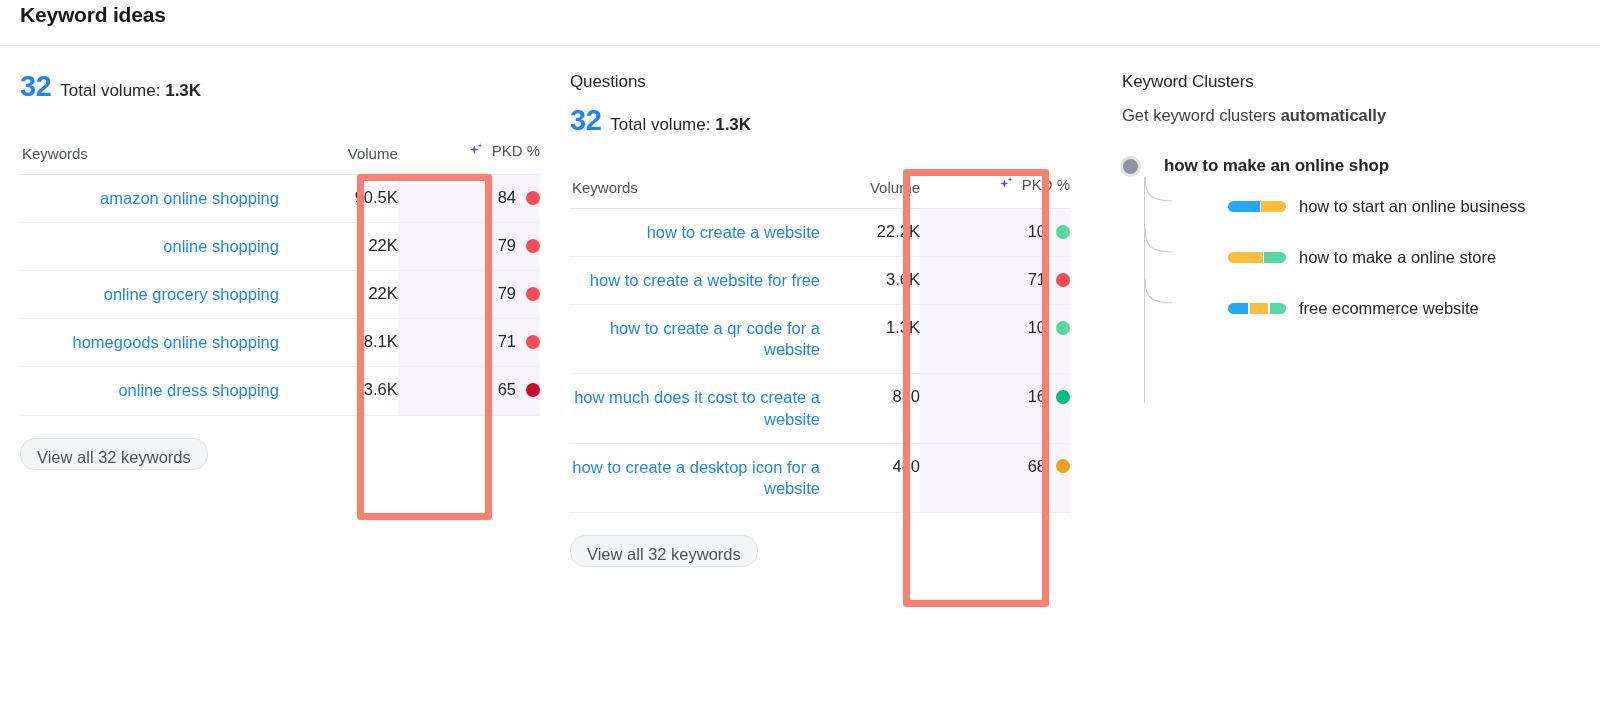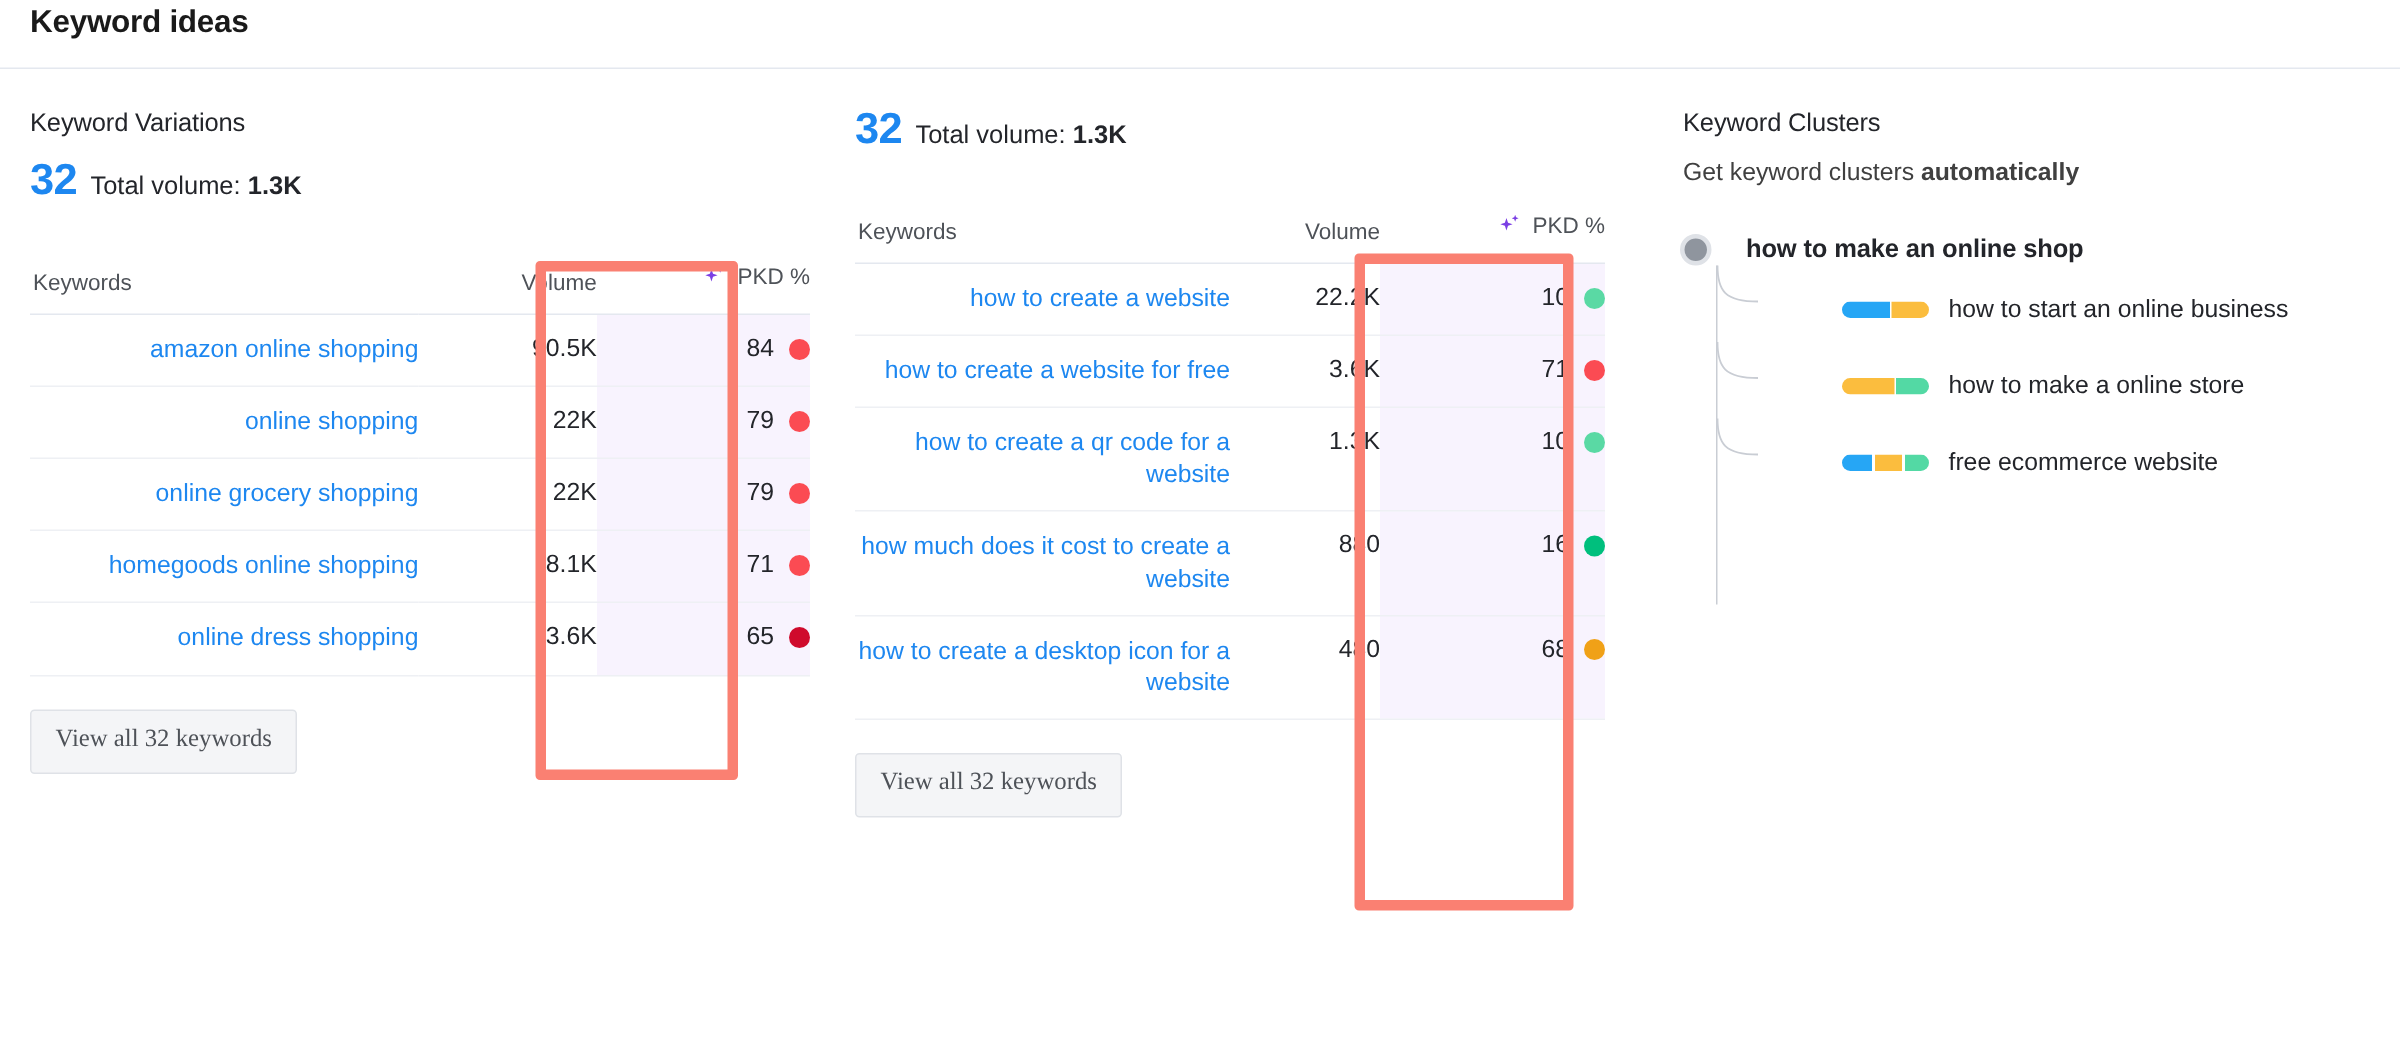--- a/index.html
+++ b/index.html
@@ -138,25 +138,24 @@
   #hl-variations { left: 357px;  top: 174px; width: 135px; height: 346px; }
   #hl-questions  { left: 903px;  top: 169px; width: 146px; height: 438px; }
 
   
   .btn {
     display: inline-block;
     font-size: 16.5px;
     color: #4e5258;
     background: #f4f5f7;
     border: 1px solid #dfe2e7;
-    border-radius: 3px;
-    padding: 9px 16px 14px 16px;
+    border-radius: 15px;
+    padding: 9px 16px 3px 16px;
     cursor: pointer;
     line-height: 1.1;
-    font-family: Liberation Serif, serif;
   }
   .btn-wrap { margin-top: 22px; }
 
   
   .cluster-sub {
     font-size: 16.5px;
     color: #404040;
     margin: 0 0 30px 0;
   }
   .cluster-sub b { font-weight: bold; }
@@ -231,21 +230,20 @@
 </style>
 </head>
 <body>
 
 <div class="page">
 
   <div class="page-title">Keyword ideas</div>
   <div class="header-rule"></div>
 
   <div class="col col-variations">
-    <div class="col-heading">Keyword Variations</div>
     <div class="stat-line">
       <span class="stat-count">32</span>
       <span class="stat-total">
         <span>Total volume:</span>
         <b>1.3K</b>
       </span>
     </div>
 
     <table class="kw">
       <colgroup>
@@ -313,20 +311,21 @@
           </tr>
         </tbody>
     </table>
 
     <div class="btn-wrap">
       <span class="btn">View all 32 keywords</span>
     </div>
   </div>
 
   <div class="col col-questions">
+    <div class="col-heading">Questions</div>
     <div class="stat-line">
       <span class="stat-count">32</span>
       <span class="stat-total">
         <span>Total volume:</span>
         <b>1.3K</b>
       </span>
     </div>
 
     <table class="kw">
       <colgroup>

